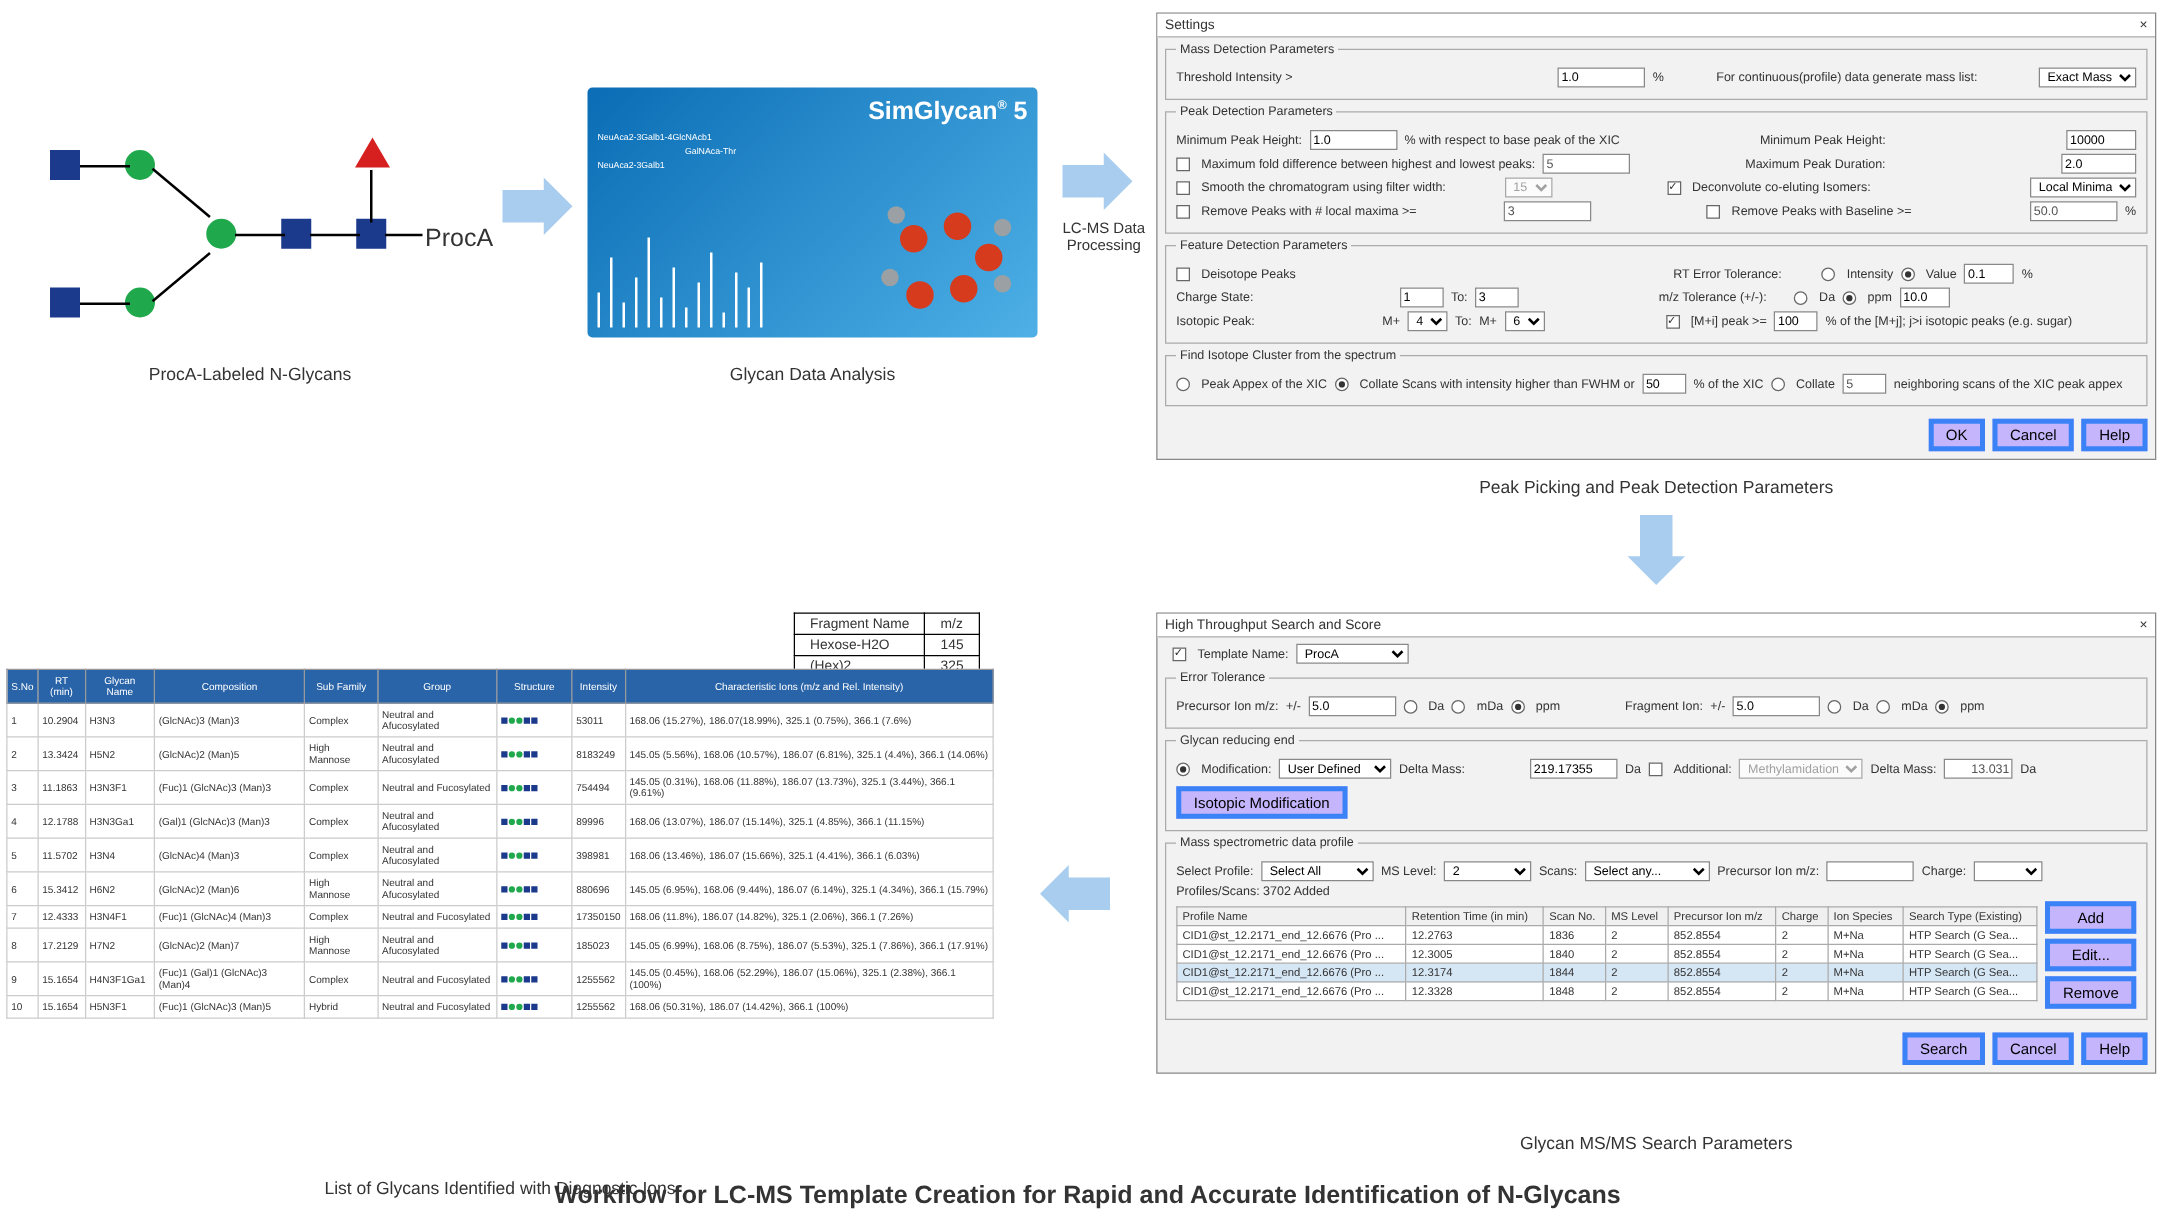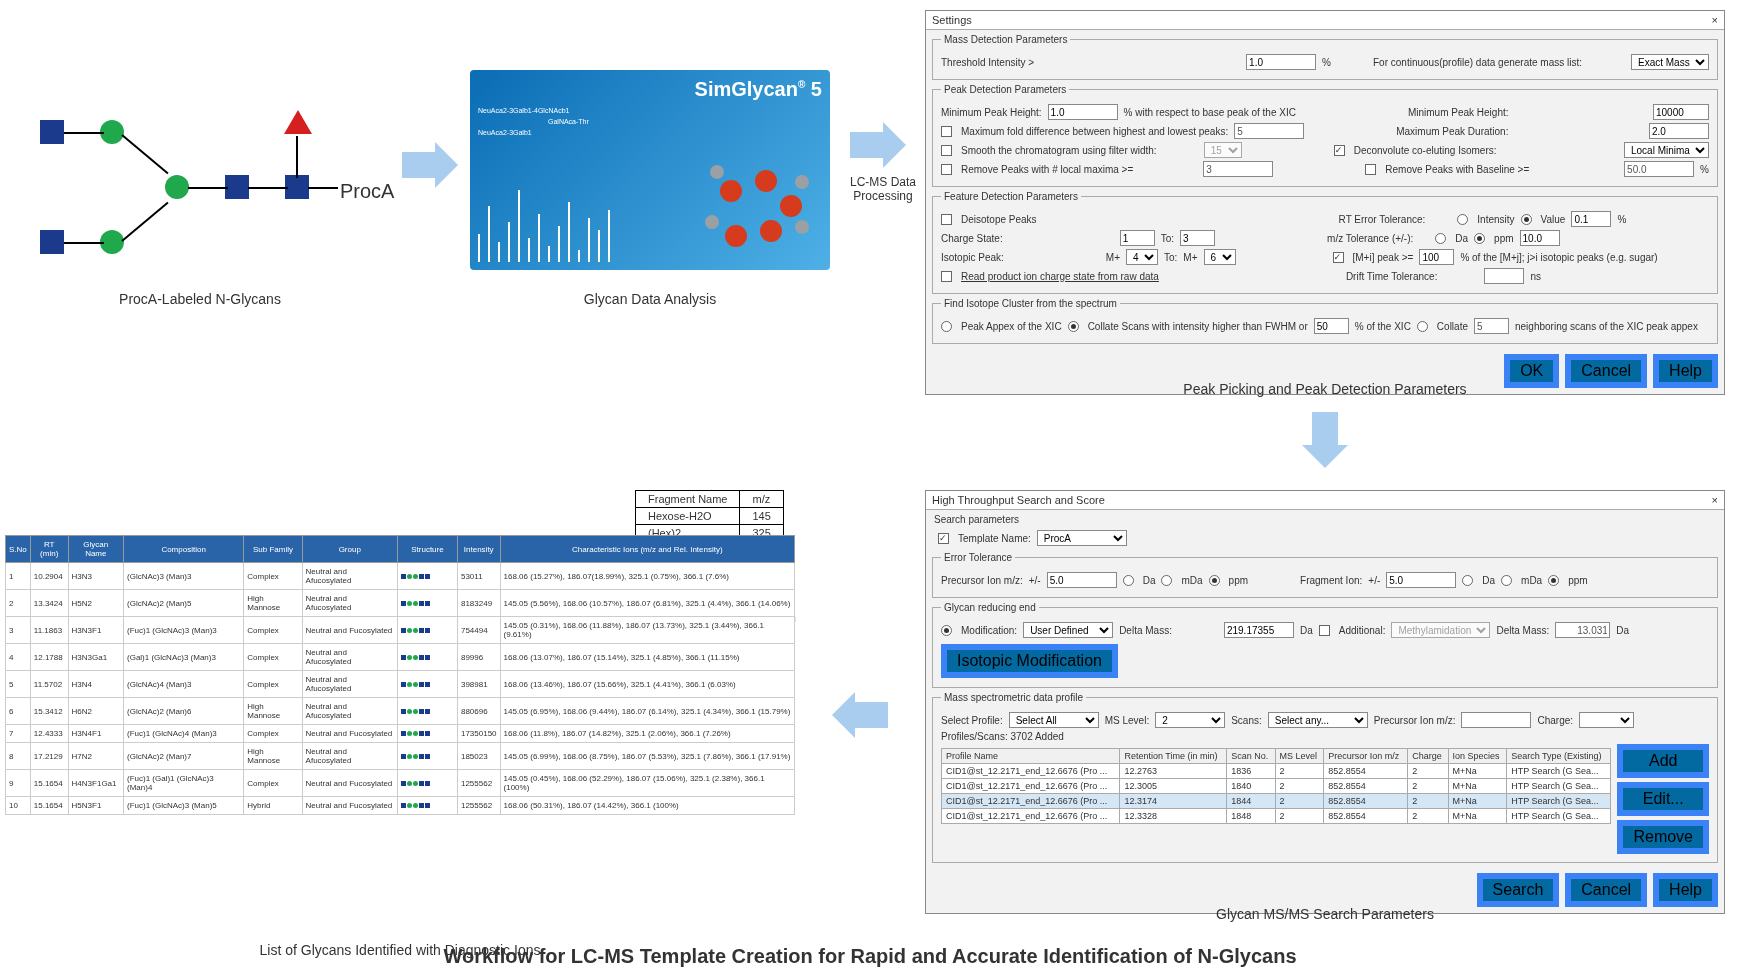--- a/index.html
+++ b/index.html
@@ -36,21 +36,21 @@
 legend{font-size:10px;padding:0 3px}
 .row{display:flex;align-items:center;gap:6px;margin:3px 0;flex-wrap:wrap}
 .row>span{white-space:nowrap}
 input[type=text],select{font-size:10px;padding:1px 2px;border:1px solid #888;background:#fff;height:16px}
 input[type=text]{width:70px}
 .chk{width:11px;height:11px;border:1px solid #666;display:inline-block;vertical-align:middle;margin-right:3px;background:#fff}
 .chk.on::after{content:"✓";font-size:9px;position:relative;top:-2px;left:0}
 .radio{width:11px;height:11px;border:1px solid #666;border-radius:50%;display:inline-block;vertical-align:middle;margin-right:3px;background:#fff}
 .radio.on::after{content:"";display:block;width:5px;height:5px;background:#333;border-radius:50%;margin:2px}
 .dbtns{display:flex;justify-content:flex-end;gap:6px;padding:6px}
-button{font-size:16px;padding:2px 10px;background:#0369a1;border:6px solid #3b82f6}
+button{font-size:12px;padding:2px 10px;background:#c4b5fd;border:4px solid #3b82f6}
 
 
 .frag-table{position:absolute;border-collapse:collapse;font-size:11px}
 .frag-table td,.frag-table th{border:1px solid #000;padding:2px 12px;text-align:left}
 .frag-table th{font-weight:normal}
 
 
 .results{position:absolute;border-collapse:collapse;font-size:8px;background:#fff}
 .results th{background:#2a64a8;color:#fff;border:1px solid #999;padding:4px 3px;font-weight:normal;font-size:8px}
 .results td{border:1px solid #ccc;padding:4px 3px;vertical-align:middle}
@@ -239,29 +239,20 @@
       <select><option>4</option></select>
       <span>To:</span>
         <span>M+</span>
       <select><option>6</option></select>
       <span style="width:85px"></span>
       <span class="chk on"></span>
         <span>[M+i] peak &gt;=</span>
       <input type="text" style="width: 35px;" value="100">
       <span>% of the [M+j]; j&gt;i isotopic peaks (e.g. sugar)</span>
     </div>
-    <div class="row">
-      <span class="chk"></span>
-        <span style="text-decoration:underline">Read product ion charge state from raw data</span>
-      <span style="width:175px"></span>
-      <span>Drift Time Tolerance:</span>
-      <span style="width:35px"></span>
-      <input type="text" disabled="" style="width: 40px;">
-        <span>ns</span>
-    </div>
   </fieldset>
   <fieldset>
     <legend>Find Isotope Cluster from the spectrum</legend>
     <div class="row">
       <span class="radio"></span>
         <span>Peak Appex of the XIC</span>
       <span class="radio on"></span>
         <span>Collate Scans with intensity higher than FWHM or</span>
       <input type="text" style="width: 35px;" value="50">
       <span>% of the XIC</span>
@@ -283,21 +274,20 @@
 <svg width="50" height="60">
       <path d="M12 2 L38 2 L38 35 L48 35 L25 58 L2 35 L12 35 Z" fill="#a9cdee"></path>
     </svg>
 </div>
 
 <div class="dialog" style="left:925px;top:490px;width:800px">
   <div class="titlebar">
       <span>High Throughput Search and Score</span>
       <span class="x">×</span>
     </div>
-  <div style="padding:4px 8px 0;font-size:10px">Search parameters</div>
   <div class="row" style="padding:2px 12px">
     <span class="chk on"></span>
       <span>Template Name:</span>
     <select style="width:90px"><option>ProcA</option></select>
   </div>
   <fieldset>
     <legend>Error Tolerance</legend>
     <div class="row">
       <span>Precursor Ion m/z:</span>
         <span>+/-</span>

